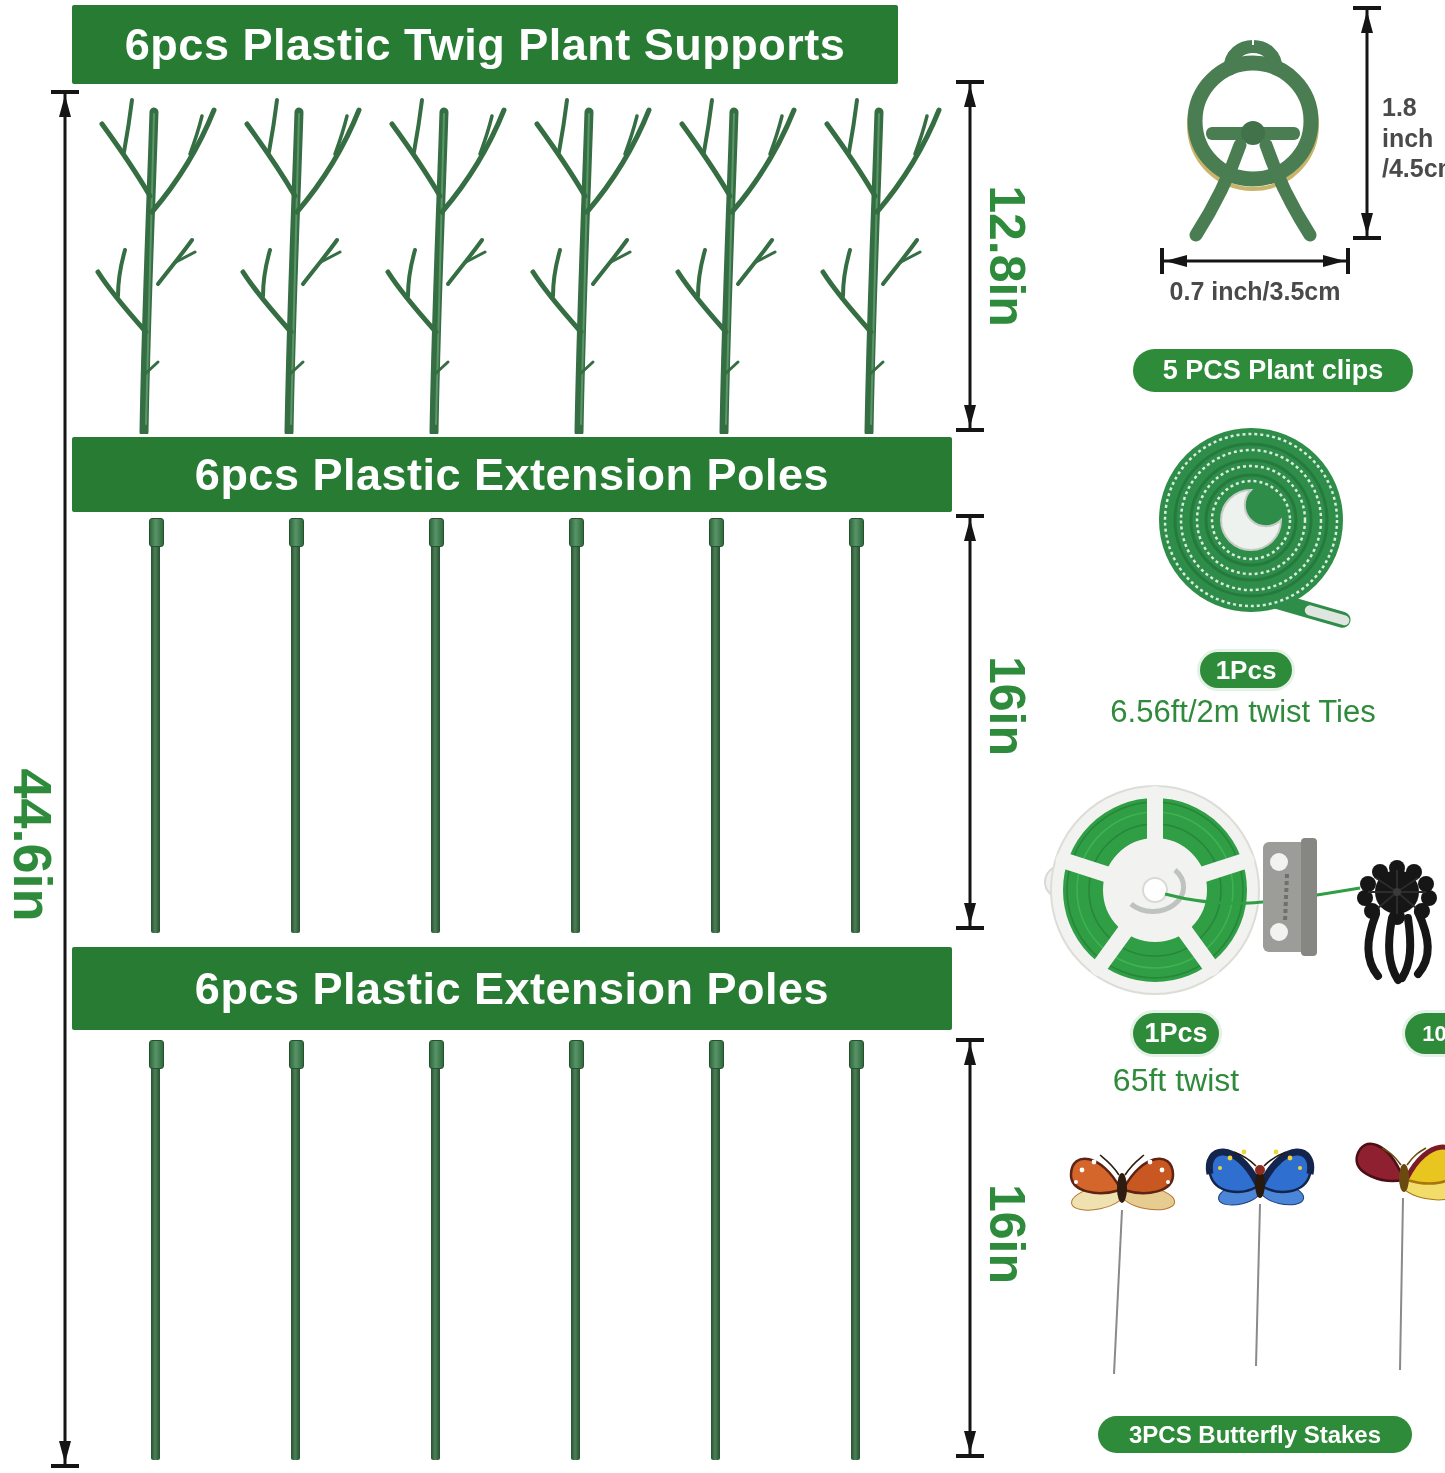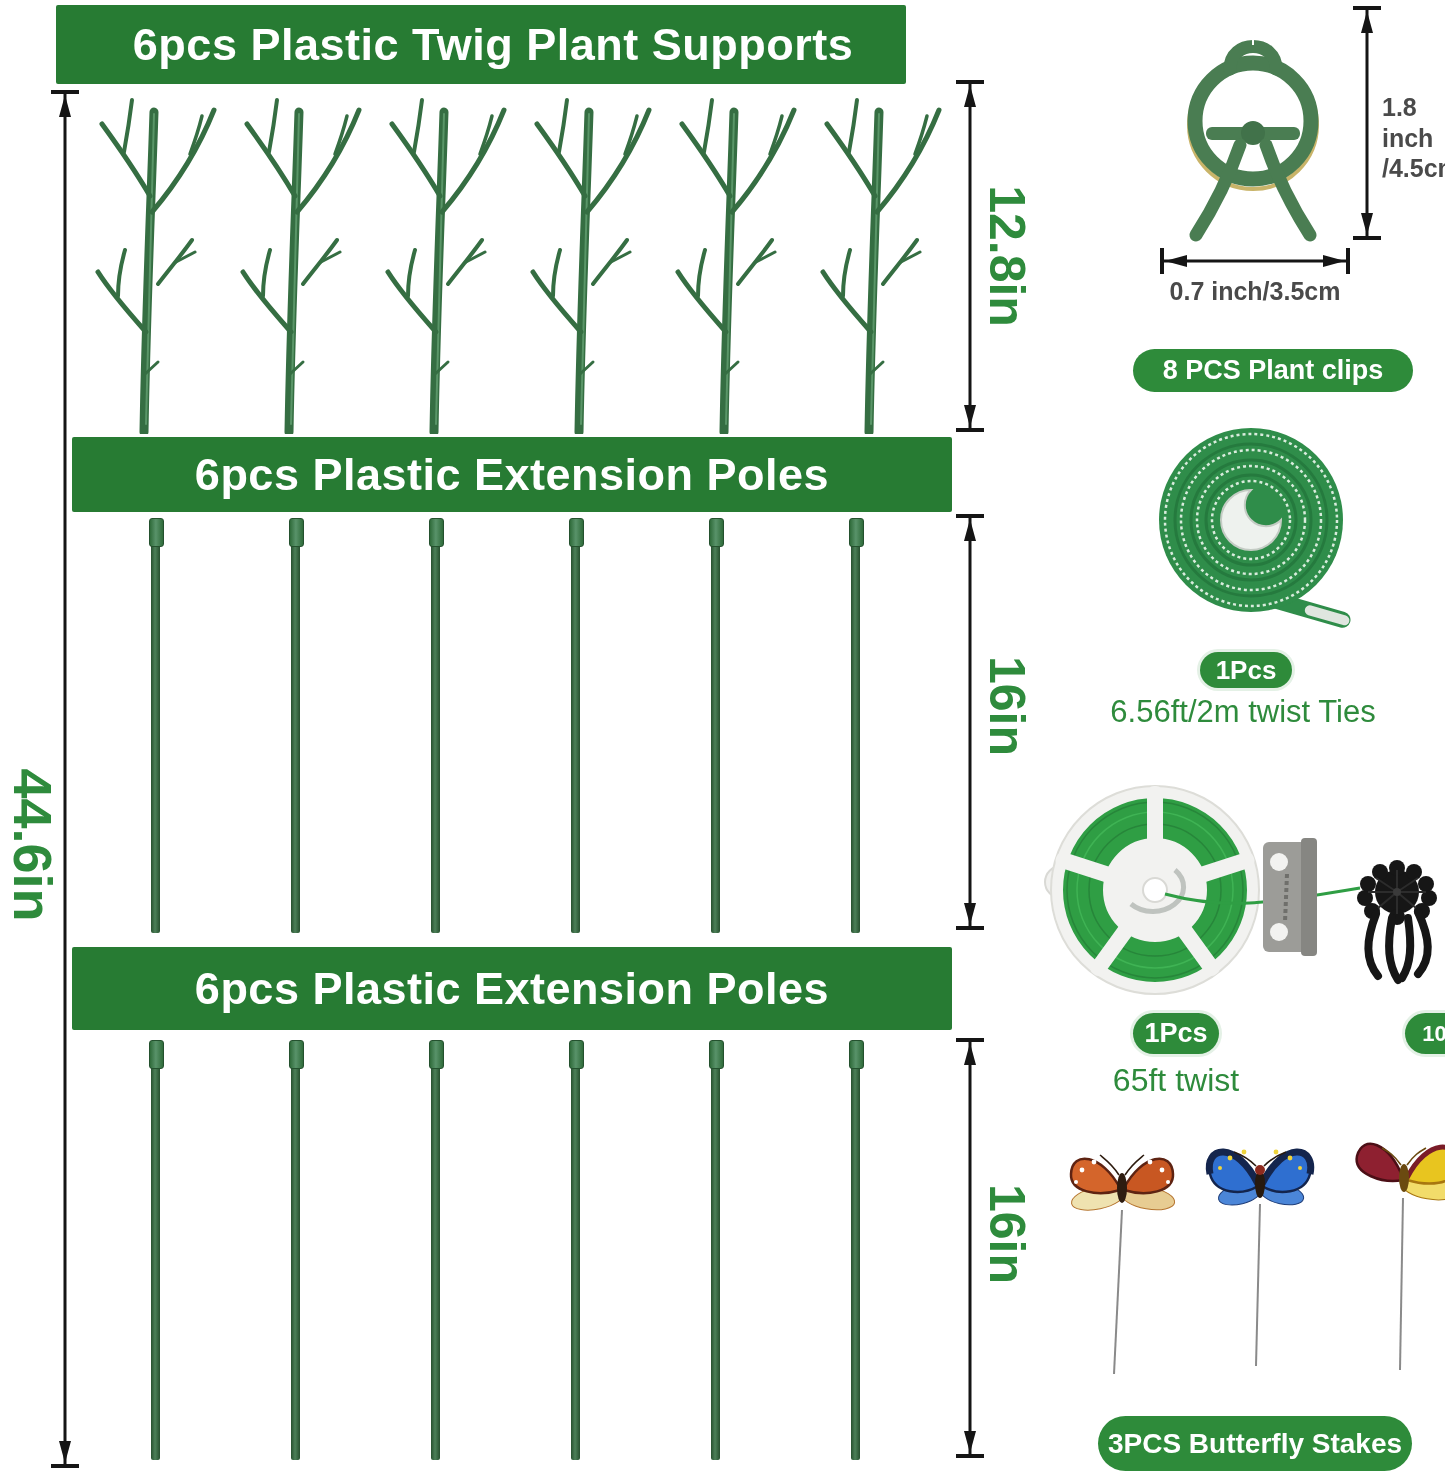--- a/index.html
+++ b/index.html
@@ -5,21 +5,21 @@
   html,body{margin:0;padding:0;background:#ffffff;}
   .canvas{
     position:relative;width:1445px;height:1473px;background:#fff;overflow:hidden;
     font-family:"Liberation Sans",sans-serif;
   }
   .banner{
     position:absolute;background:var(--banner_green);color:#fff;
     display:flex;align-items:center;justify-content:center;
     font-weight:700;font-size:45px;letter-spacing:.5px;border-radius:2px;
   }
-  .banner-1{left:56px;top:5px;width:826px;height:79px;padding-left:24px;}
+  .banner-1{left:72px;top:5px;width:826px;height:79px;}
   .banner-2{left:72px;top:437px;width:880px;height:75px;}
   .banner-3{left:72px;top:947px;width:880px;height:83px;}
 
   .twigs{position:absolute;left:78px;top:84px;width:870px;height:350px;display:flex;}
   .twig-cell{flex:1 1 0;position:relative;}
   .twig-cell svg{position:absolute;left:0;top:0;}
 
   .poles{position:absolute;left:150px;width:712px;display:flex;justify-content:space-between;}
   .poles-1{top:518px;height:415px;}
   .poles-2{top:1040px;height:420px;}
@@ -50,21 +50,21 @@
   .clip-w-label{left:1255px;top:276px;transform:translateX(-50%);}
 
   .pill{
     position:absolute;background:var(--badge_green);color:#fff;font-weight:700;
     display:flex;align-items:center;justify-content:center;border-radius:999px;white-space:nowrap;
   }
   .pill-clips{left:1133px;top:349px;width:280px;height:43px;font-size:27px;}
   .pill-velcro{left:1200px;top:652px;width:92px;height:36px;font-size:26px;box-shadow:0 0 0 3px #e4f1e6;}
   .pill-spool{left:1133px;top:1013px;width:86px;height:41px;font-size:27px;box-shadow:0 0 0 3px #e4f1e6;}
   .pill-claw{left:1405px;top:1013px;width:98px;height:41px;font-size:22px;box-shadow:0 0 0 3px #e4f1e6;}
-  .pill-butterfly{left:1098px;top:1416px;width:314px;height:55px;font-size:28px;}
+  .pill-butterfly{left:1098px;top:1416px;width:314px;height:37px;font-size:24px;}
 
   .green-caption{position:absolute;color:var(--text_green);font-weight:400;white-space:nowrap;}
   .caption-velcro{left:1243px;top:694px;font-size:31px;transform:translateX(-50%);}
   .caption-spool{left:1176px;top:1062px;font-size:32px;transform:translateX(-50%);}
 
   .abs{position:absolute;}
 </style>
 </head>
 <body>
 
@@ -294,21 +294,21 @@
       <rect x="186" y="0" width="4" height="26" fill="var(--arrow_black)"></rect>
       <rect x="4" y="11.5" width="182" height="3" fill="var(--arrow_black)"></rect>
       <polygon points="5,13 27,7 27,19" fill="var(--arrow_black)"></polygon>
       <polygon points="185,13 163,7 163,19" fill="var(--arrow_black)"></polygon>
     </svg>
   <div class="dim-text clip-h-label">
     <div>1.8 inch</div>
     <div>/4.5cm</div>
   </div>
   <div class="dim-text clip-w-label">0.7 inch/3.5cm</div>
-  <div class="pill pill-clips">8 PCS Plant clips</div>
+  <div class="pill pill-clips">5 PCS Plant clips</div>
 
   <svg class="abs" style="left:1155px;top:423px;" width="200" height="210" viewBox="0 0 200 210">
     <g transform="rotate(16 150 186)">
       <rect x="105" y="178" width="92" height="16" rx="8" fill="#2f8d4a"></rect>
       <rect x="150" y="181" width="46" height="10" rx="5" fill="#dfe6df"></rect>
     </g>
     <circle cx="96" cy="97" r="92" fill="#2f8d4a"></circle>
     <circle cx="96" cy="97" r="86" fill="none" stroke="#d9ecdd" stroke-width="2.5" stroke-dasharray="3 3"></circle>
     <circle cx="96" cy="97" r="76" fill="none" stroke="#257a3e" stroke-width="3"></circle>
     <circle cx="96" cy="97" r="70" fill="none" stroke="#d9ecdd" stroke-width="2.5" stroke-dasharray="3 3"></circle>

